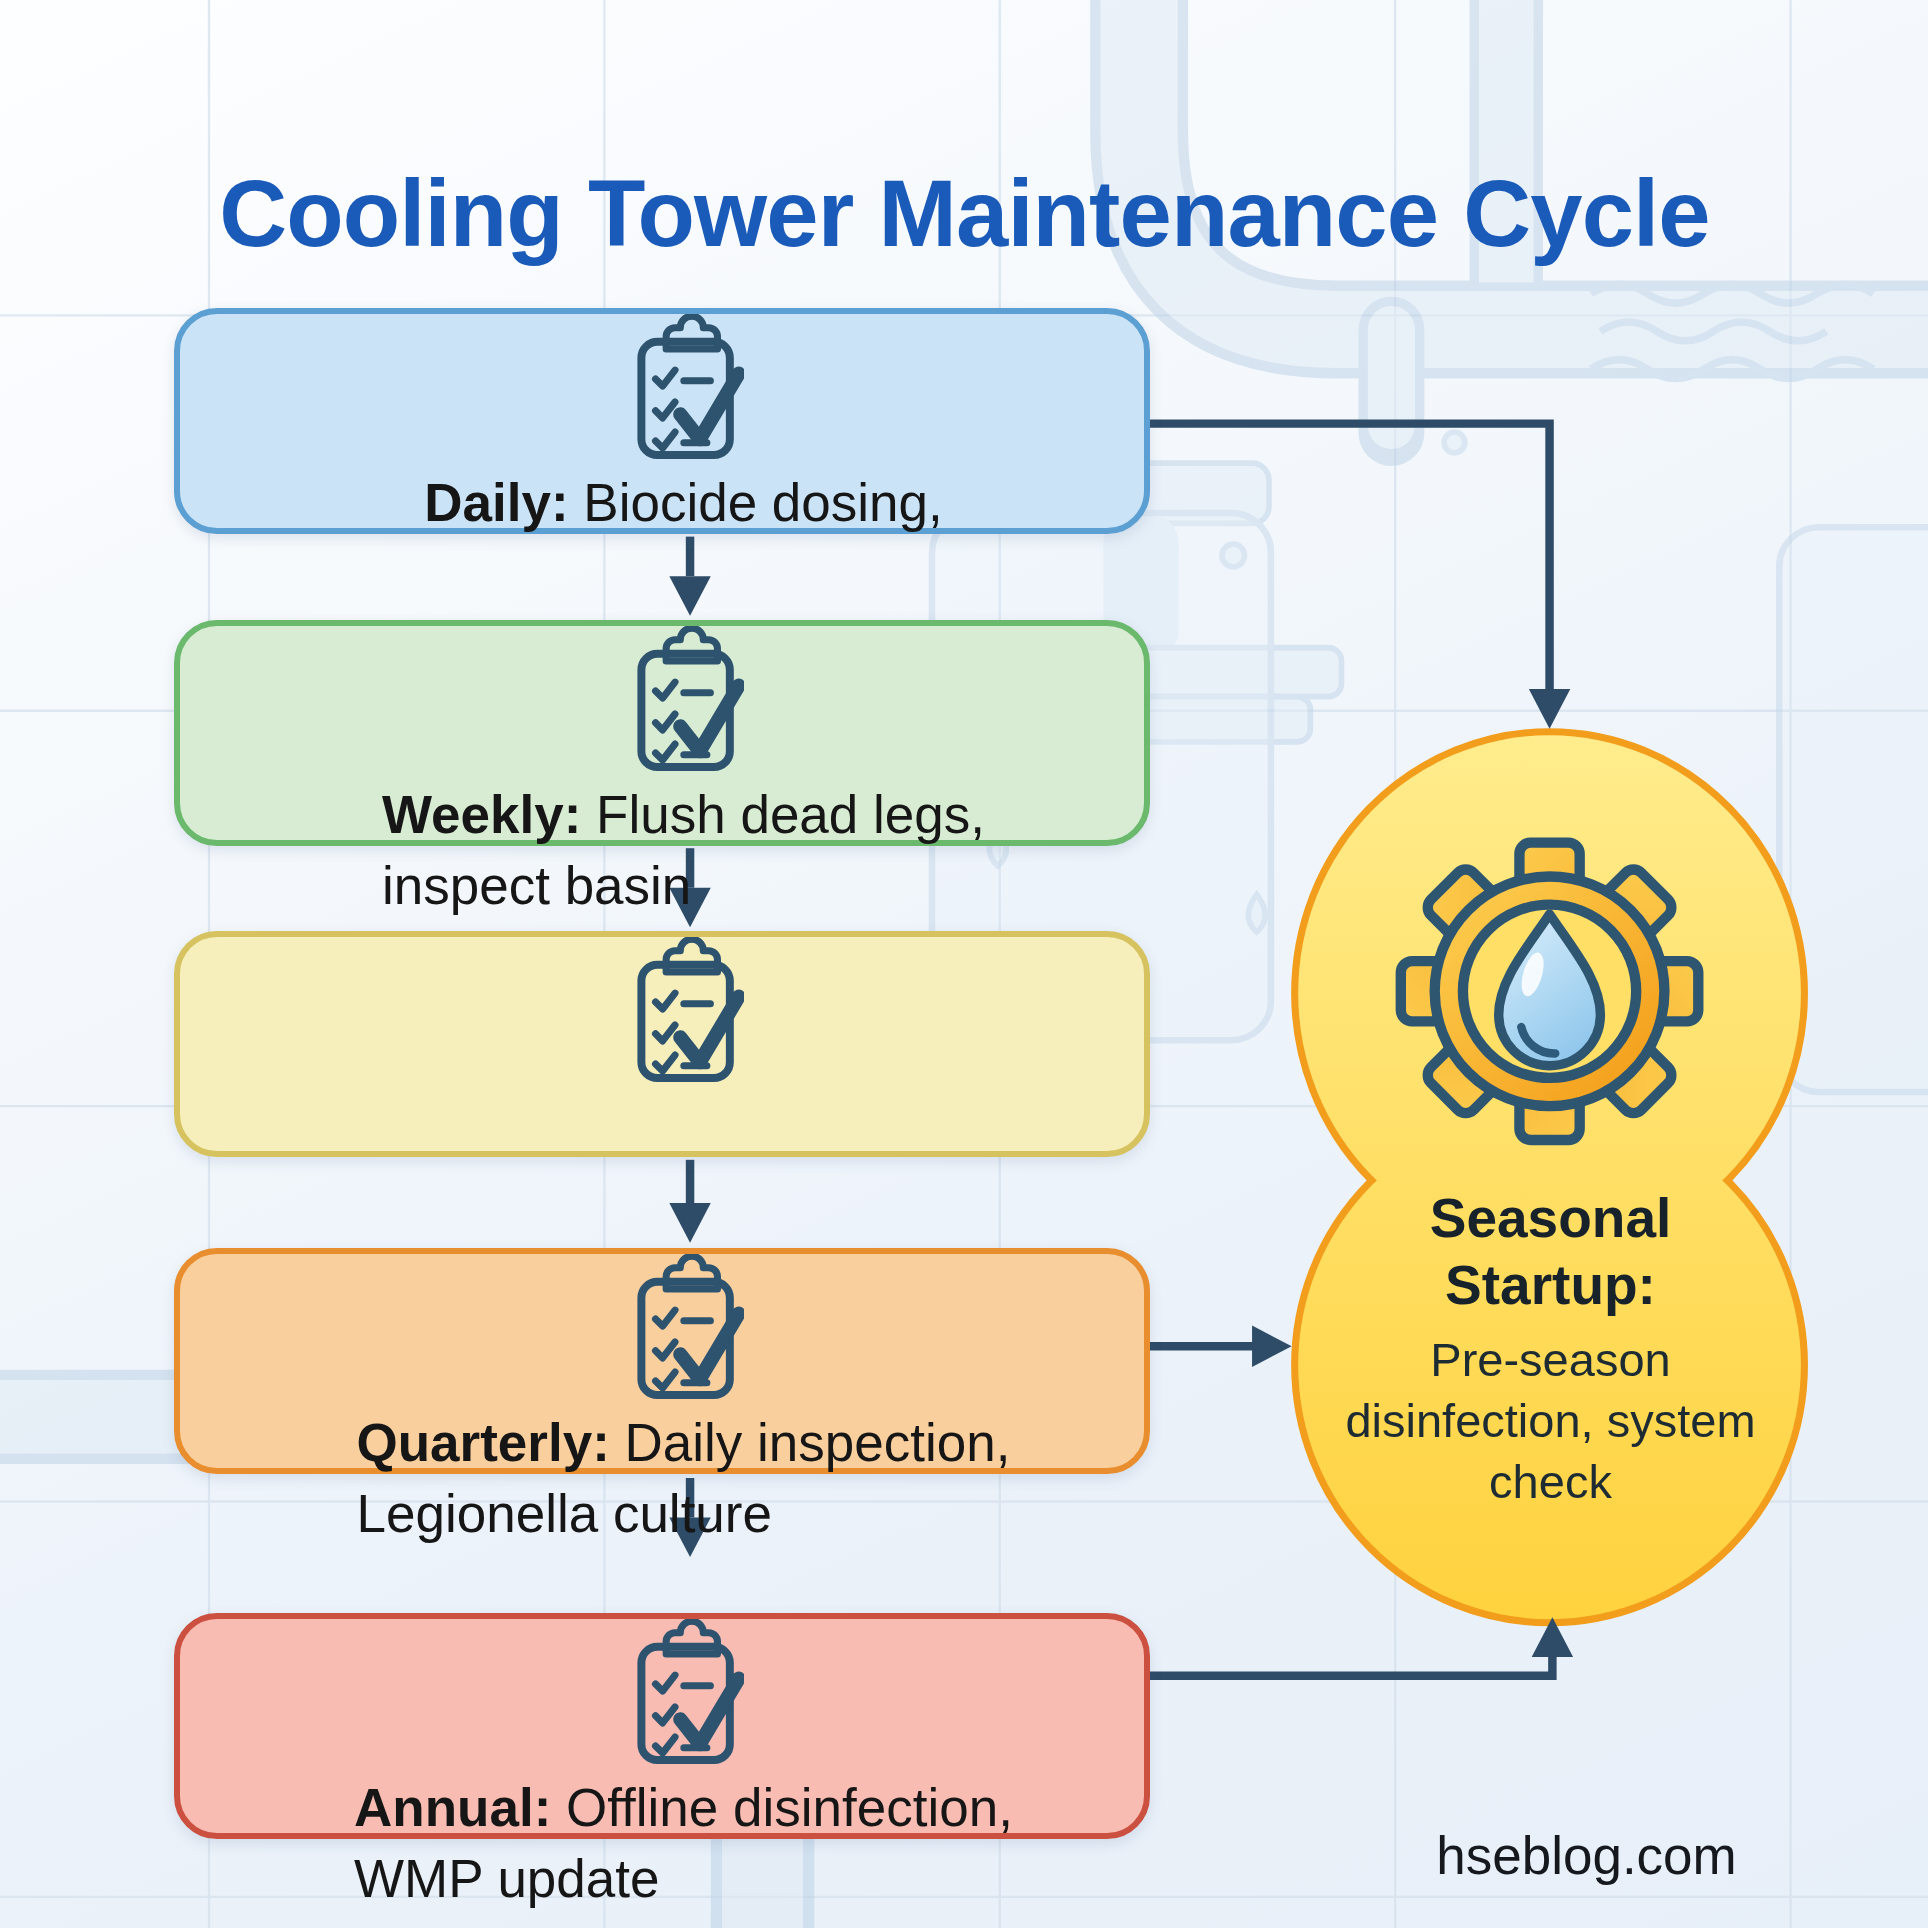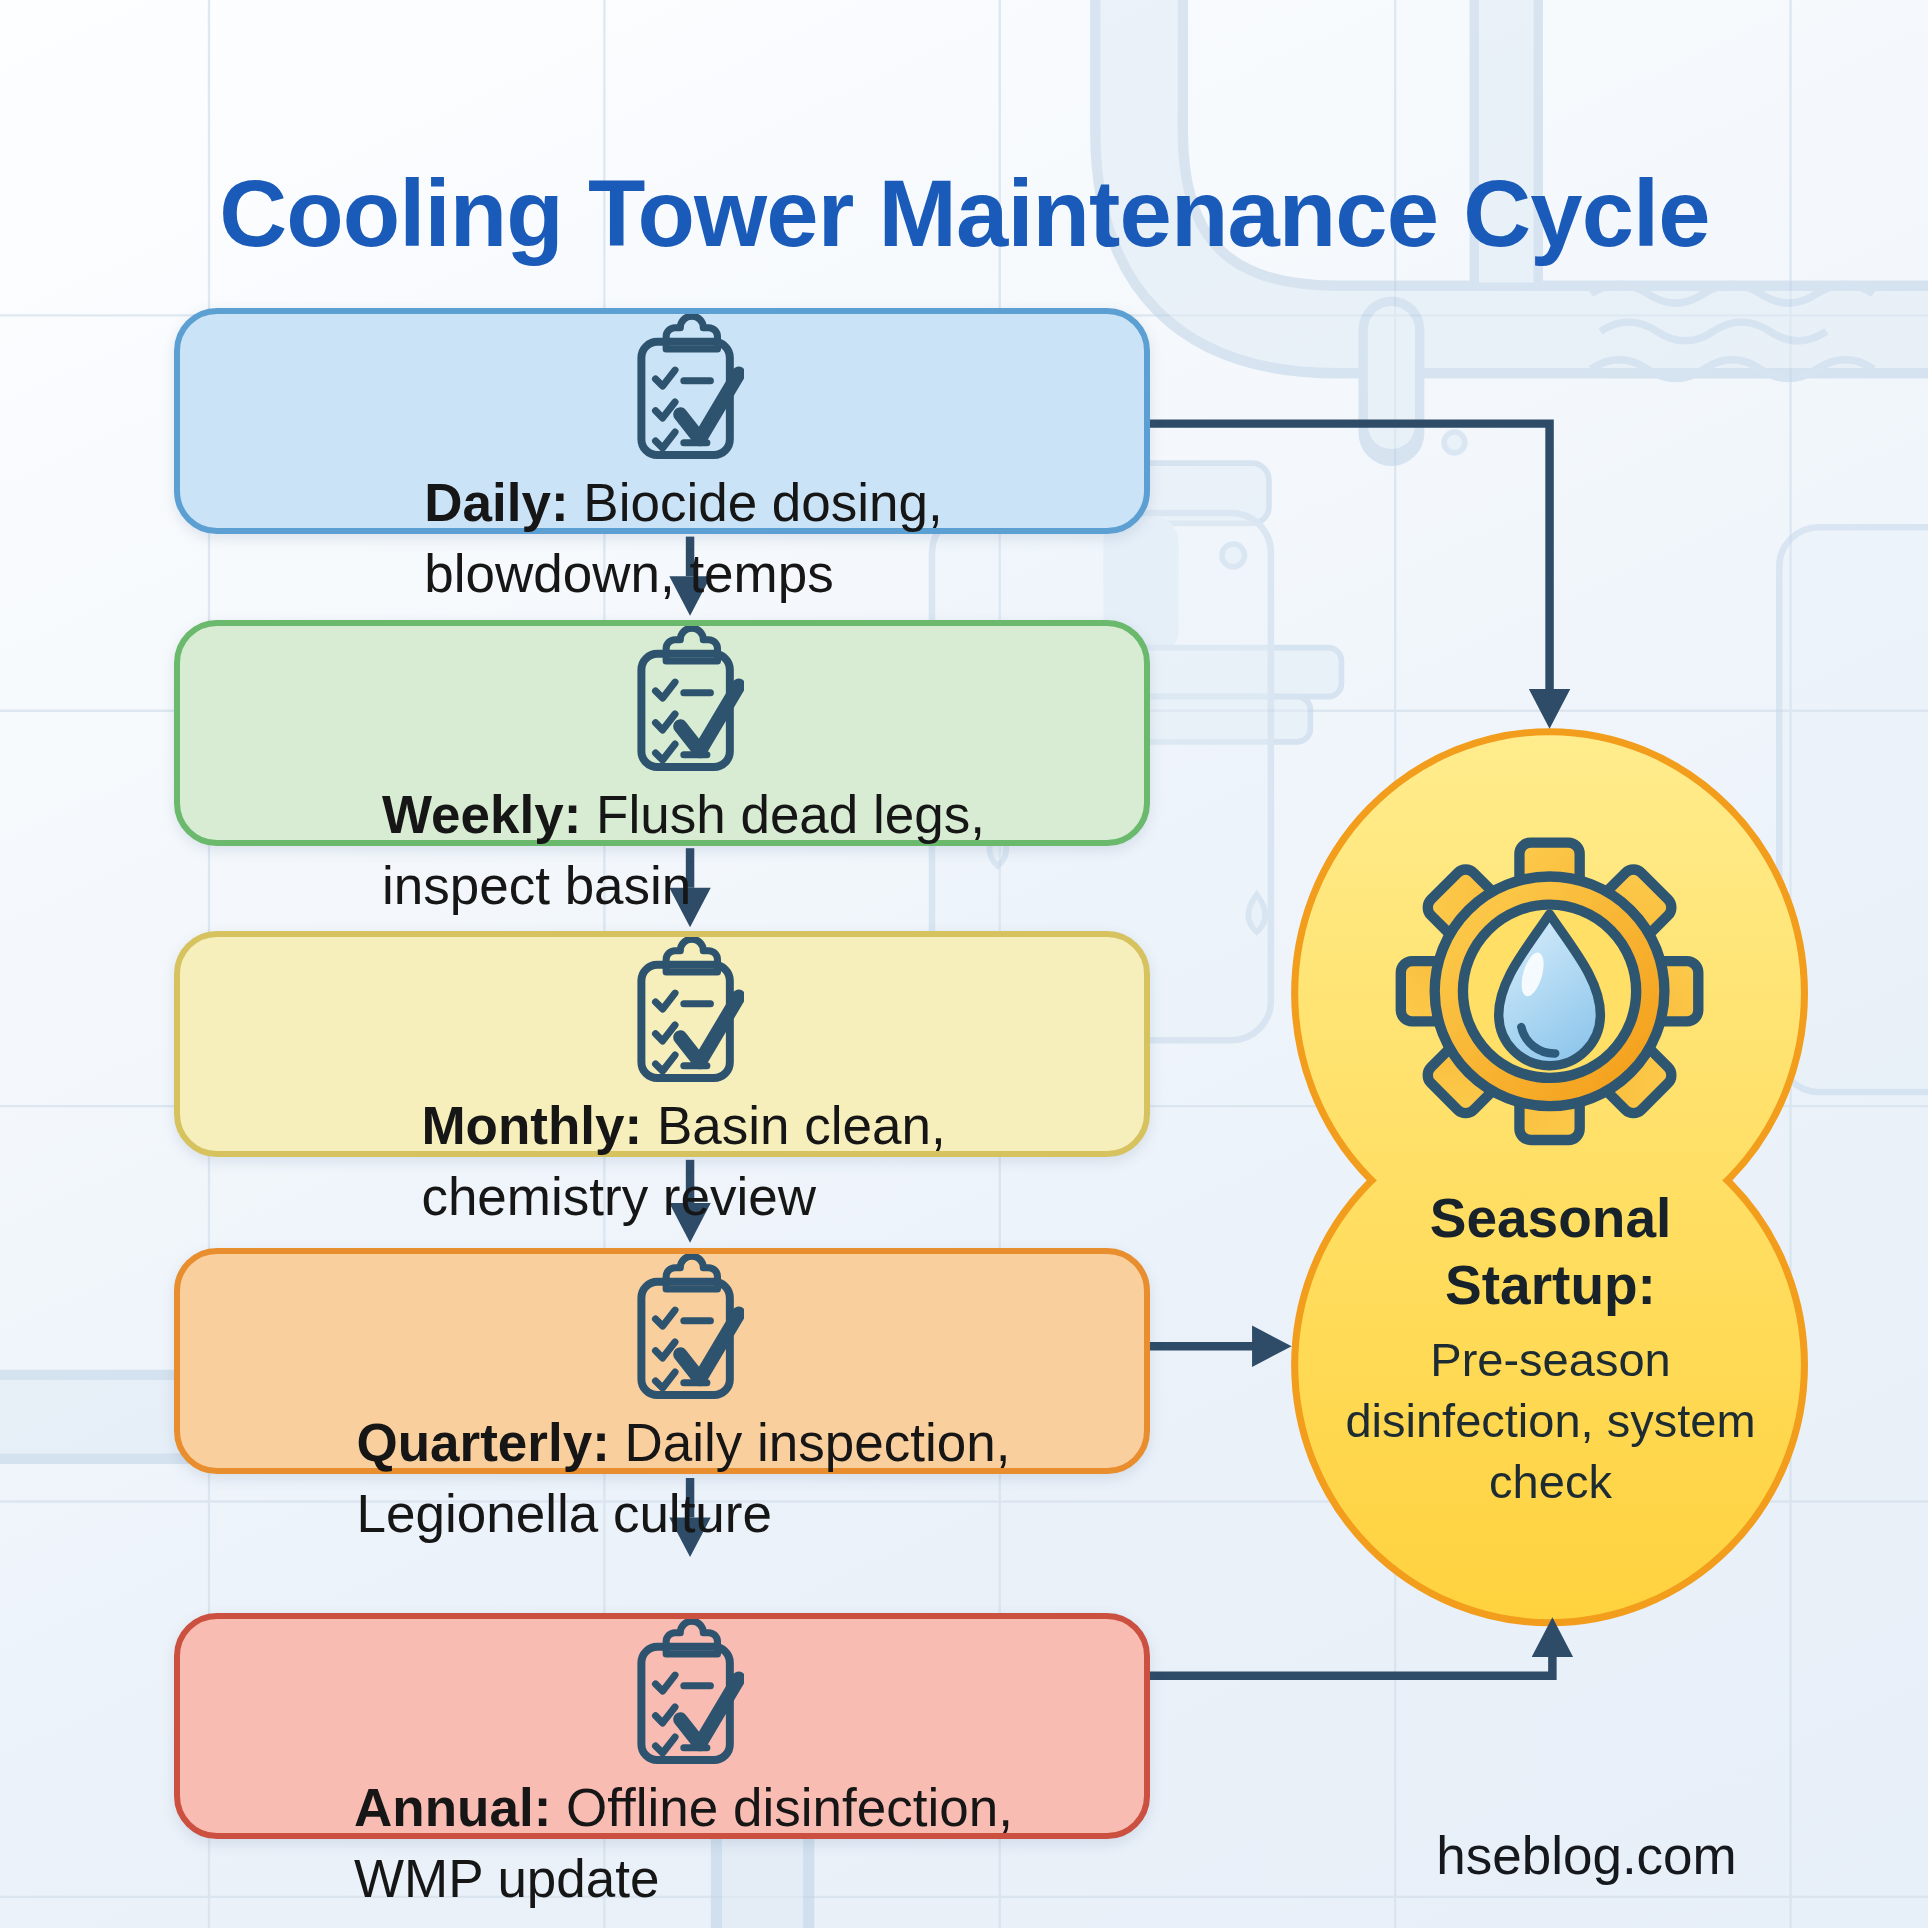--- a/index.html
+++ b/index.html
@@ -171,21 +171,21 @@
         <rect x="14" y="30" width="100" height="128" rx="18" stroke-width="9"></rect>
         <path d="M42,38 V24 a10,10 0 0 1 10,-10 h6 a13,13 0 0 1 26,0 h6 a10,10 0 0 1 10,10 v14 z" stroke-width="8"></path>
         <polyline points="30,72 38,80 52,62" stroke-width="8"></polyline>
           <line x1="62" y1="74" x2="92" y2="74" stroke-width="8"></line>
         <polyline points="30,108 38,116 52,98" stroke-width="8"></polyline>
         <polyline points="30,142 38,150 52,132" stroke-width="8"></polyline>
           <line x1="62" y1="144" x2="88" y2="144" stroke-width="8"></line>
         <polyline points="58,112 80,140 124,66" stroke-width="16"></polyline>
       </g>
     </svg>
-    <div class="txt"><span class="lbl">Daily:</span> <span>Biocide dosing,</span><br><span>blowdown, temps</span></div>
+    <div class="txt"><span class="lbl">Daily:</span> <span>Biocide dosing,</span><br></div>
   </div>
 
   <div class="step" style="top: 620px; --fill: #d7ecd2; --border: #6ab96c;">
     <svg class="icon" viewBox="0 0 130 170">
       <g fill="none" stroke="#2e536e" stroke-linecap="round" stroke-linejoin="round">
         <rect x="14" y="30" width="100" height="128" rx="18" stroke-width="9"></rect>
         <path d="M42,38 V24 a10,10 0 0 1 10,-10 h6 a13,13 0 0 1 26,0 h6 a10,10 0 0 1 10,10 v14 z" stroke-width="8"></path>
         <polyline points="30,72 38,80 52,62" stroke-width="8"></polyline>
           <line x1="62" y1="74" x2="92" y2="74" stroke-width="8"></line>
         <polyline points="30,108 38,116 52,98" stroke-width="8"></polyline>
@@ -203,21 +203,20 @@
         <rect x="14" y="30" width="100" height="128" rx="18" stroke-width="9"></rect>
         <path d="M42,38 V24 a10,10 0 0 1 10,-10 h6 a13,13 0 0 1 26,0 h6 a10,10 0 0 1 10,10 v14 z" stroke-width="8"></path>
         <polyline points="30,72 38,80 52,62" stroke-width="8"></polyline>
           <line x1="62" y1="74" x2="92" y2="74" stroke-width="8"></line>
         <polyline points="30,108 38,116 52,98" stroke-width="8"></polyline>
         <polyline points="30,142 38,150 52,132" stroke-width="8"></polyline>
           <line x1="62" y1="144" x2="88" y2="144" stroke-width="8"></line>
         <polyline points="58,112 80,140 124,66" stroke-width="16"></polyline>
       </g>
     </svg>
-    <div class="txt"><span class="lbl">Monthly:</span> <span>Basin clean,</span><br><span>chemistry review</span></div>
   </div>
 
   <div class="step" style="top: 1248px; --fill: #facf9e; --border: #e88e2e;">
     <svg class="icon" viewBox="0 0 130 170">
       <g fill="none" stroke="#2e536e" stroke-linecap="round" stroke-linejoin="round">
         <rect x="14" y="30" width="100" height="128" rx="18" stroke-width="9"></rect>
         <path d="M42,38 V24 a10,10 0 0 1 10,-10 h6 a13,13 0 0 1 26,0 h6 a10,10 0 0 1 10,10 v14 z" stroke-width="8"></path>
         <polyline points="30,72 38,80 52,62" stroke-width="8"></polyline>
           <line x1="62" y1="74" x2="92" y2="74" stroke-width="8"></line>
         <polyline points="30,108 38,116 52,98" stroke-width="8"></polyline>

